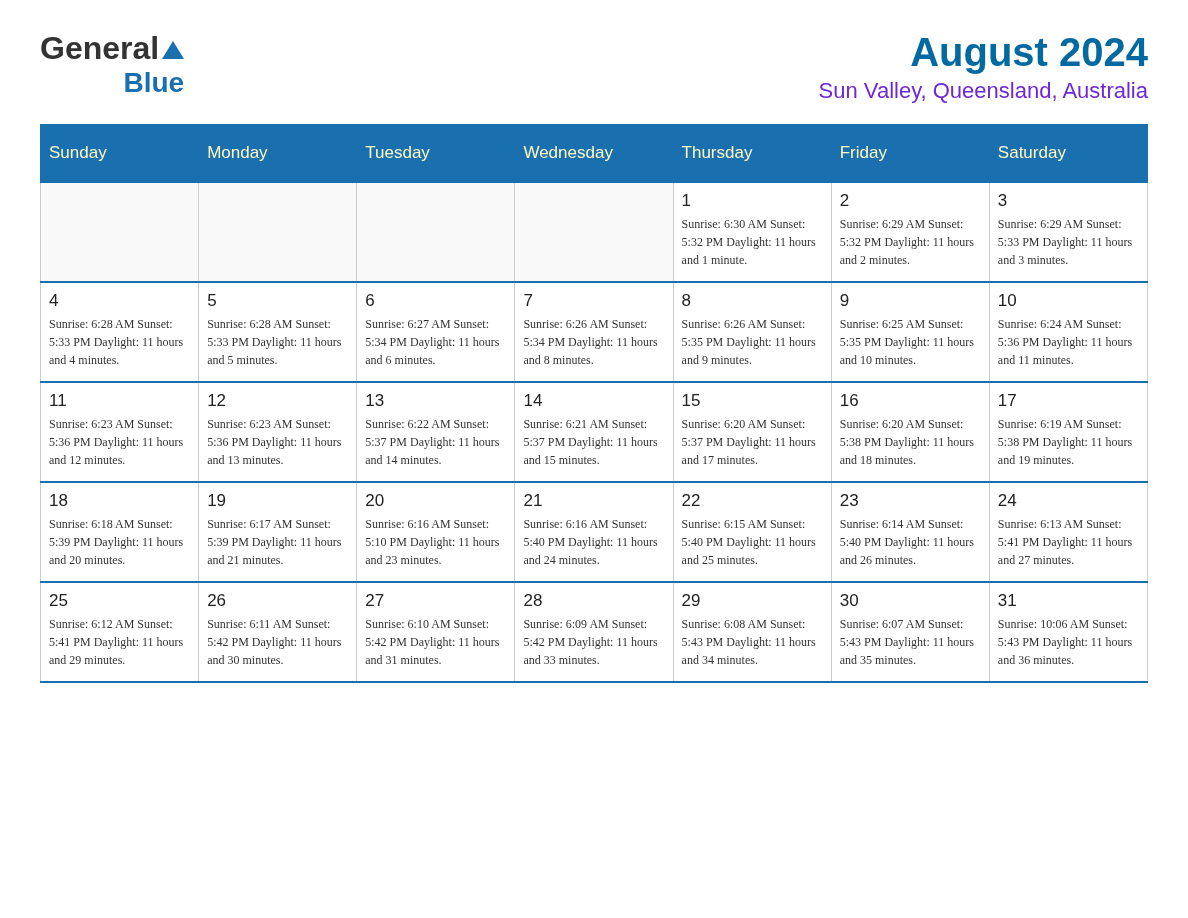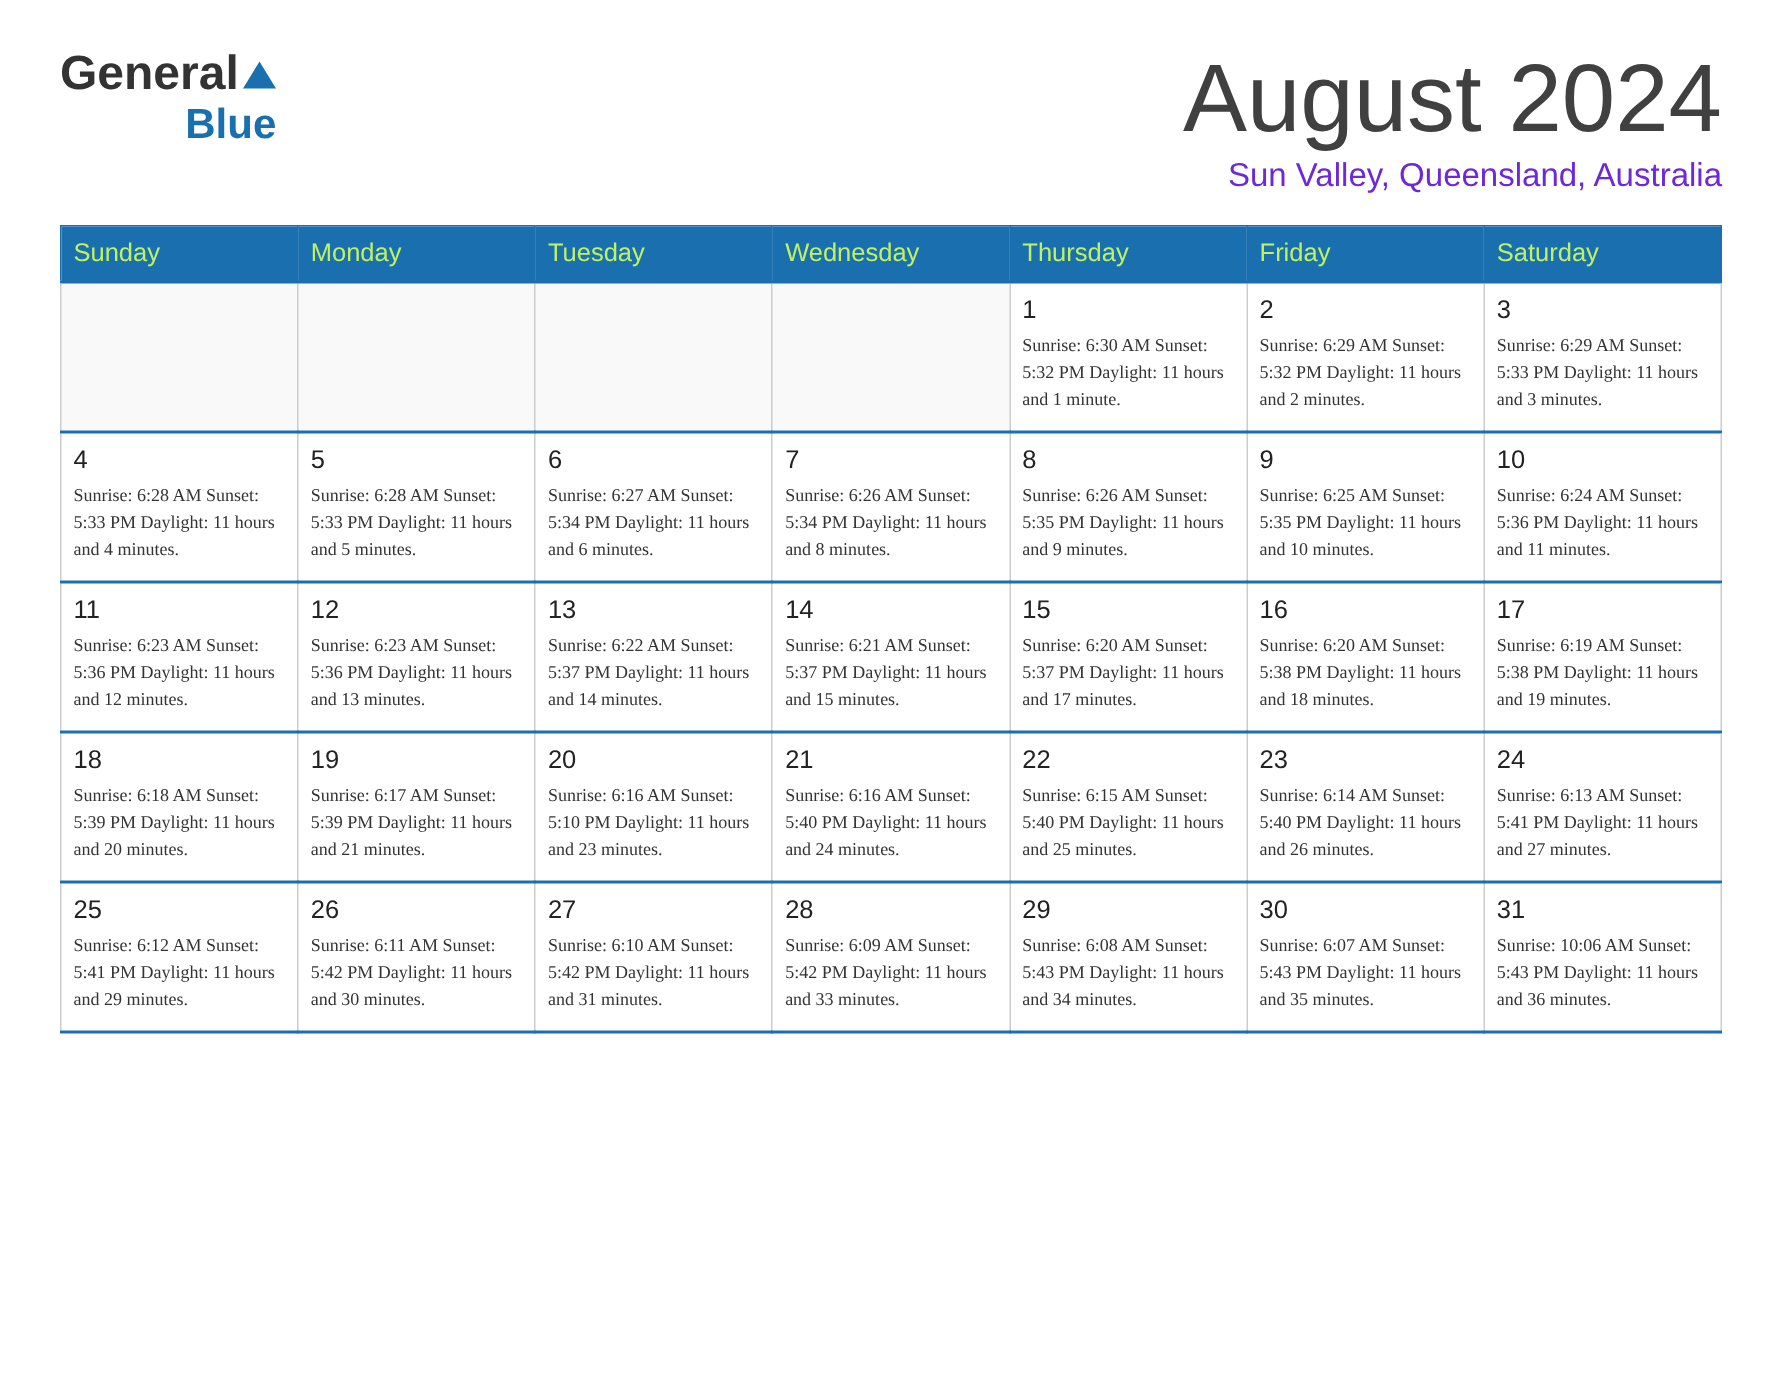--- a/index.html
+++ b/index.html
@@ -36,41 +36,41 @@
     }
     .logo-line2 {
       display: flex;
       align-items: center;
       justify-content: flex-end;
     }
     .title-area {
       text-align: right;
     }
     .month-title {
-      font-size: 64px;
-      font-weight: normal;
-      color: #404040;
+      font-size: 40px;
+      font-weight: bold;
+      color: #0369a1;
       line-height: 1.1;
     }
     .location-title {
       font-size: 22px;
       color: #6d28d9;
       margin-top: 4px;
     }
     .calendar-table {
       width: 100%;
       border-collapse: collapse;
       border: 1px solid #aaa;
     }
     .calendar-table th {
       background-color: #1a6faf;
-      color: #bef264;
+      color: #fef9c3;
       font-size: 17px;
       font-weight: normal;
-      padding: 8px 8px;
+      padding: 18px 8px;
       text-align: left;
       border: 1px solid #1a6faf;
     }
     .calendar-table td {
       vertical-align: top;
       padding: 8px 8px 12px 8px;
       border: 1px solid #ccc;
       width: calc(100% / 7);
       min-height: 100px;
       font-size: 13px;

